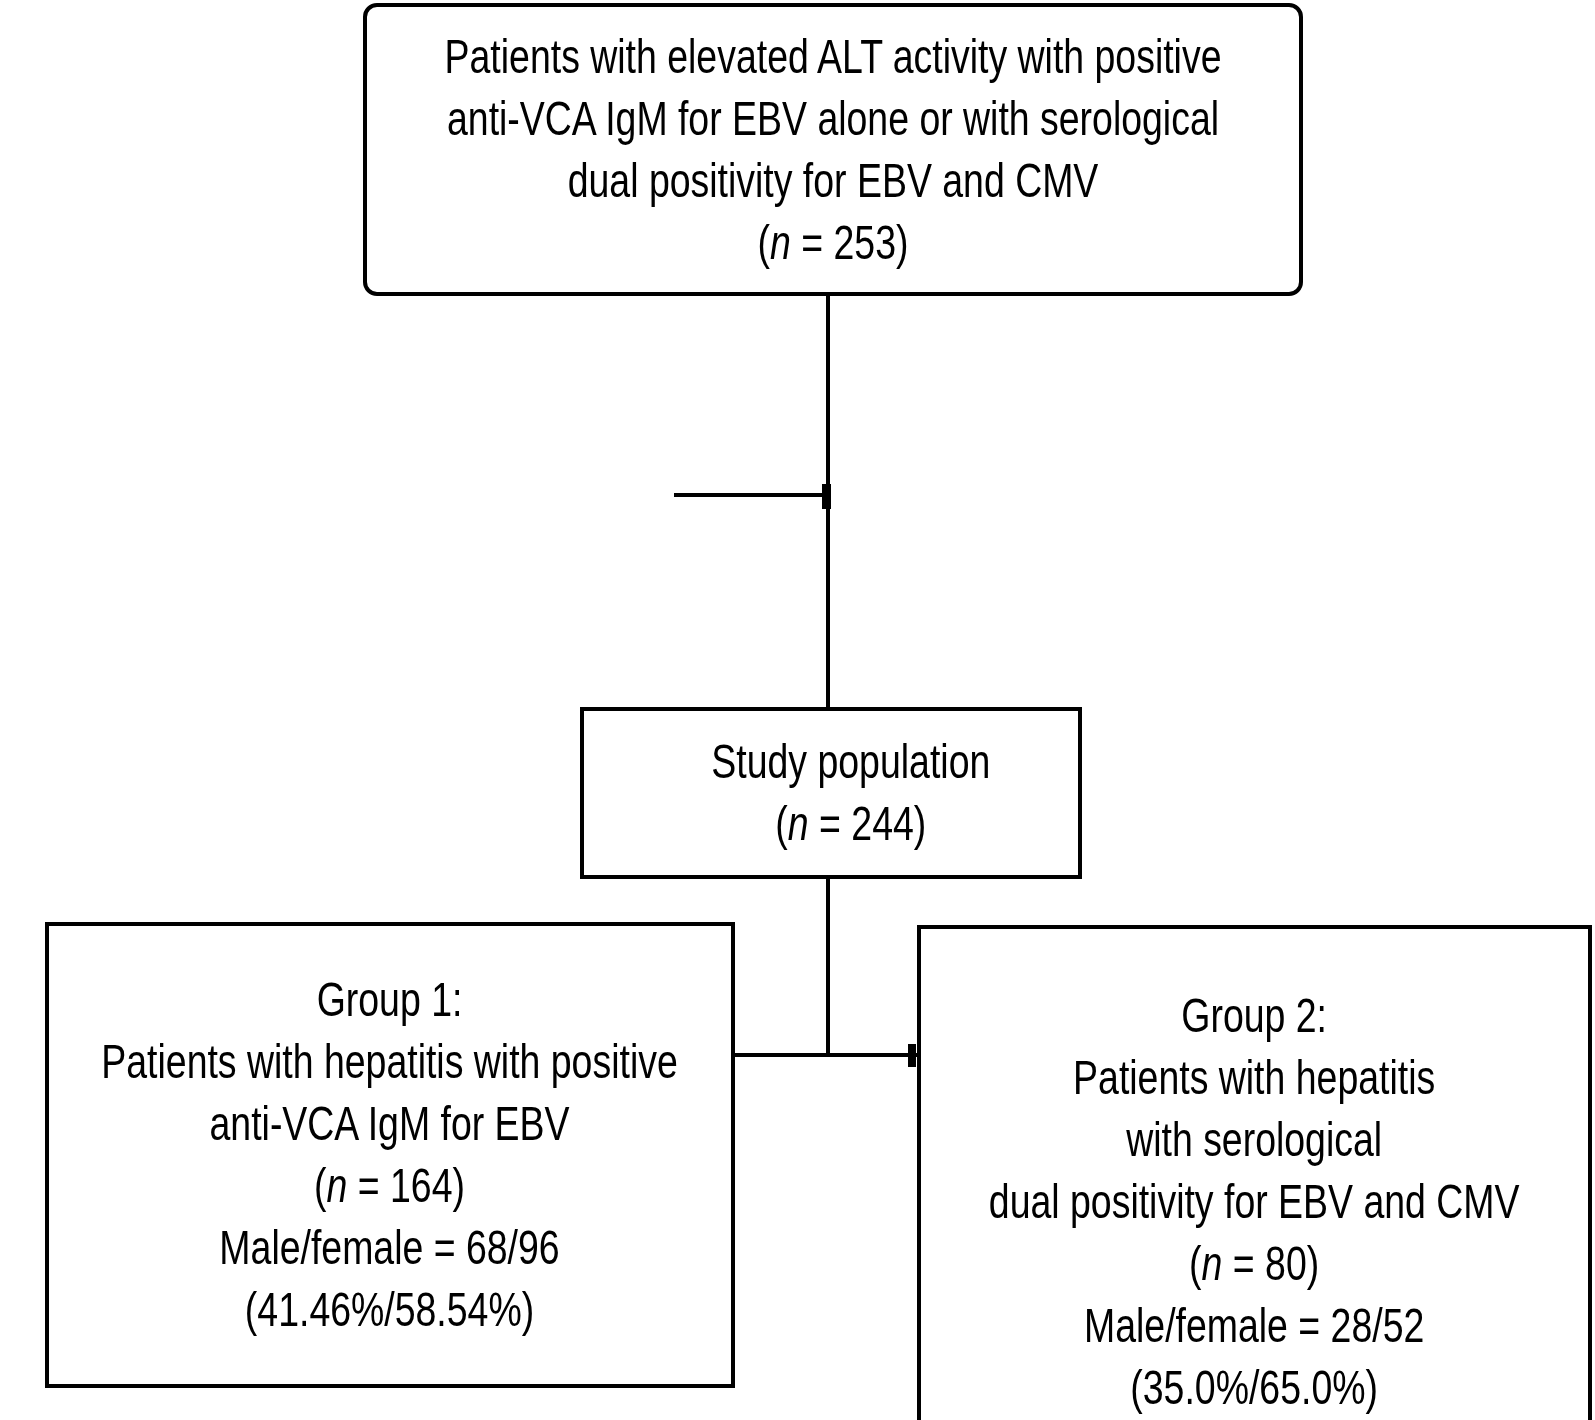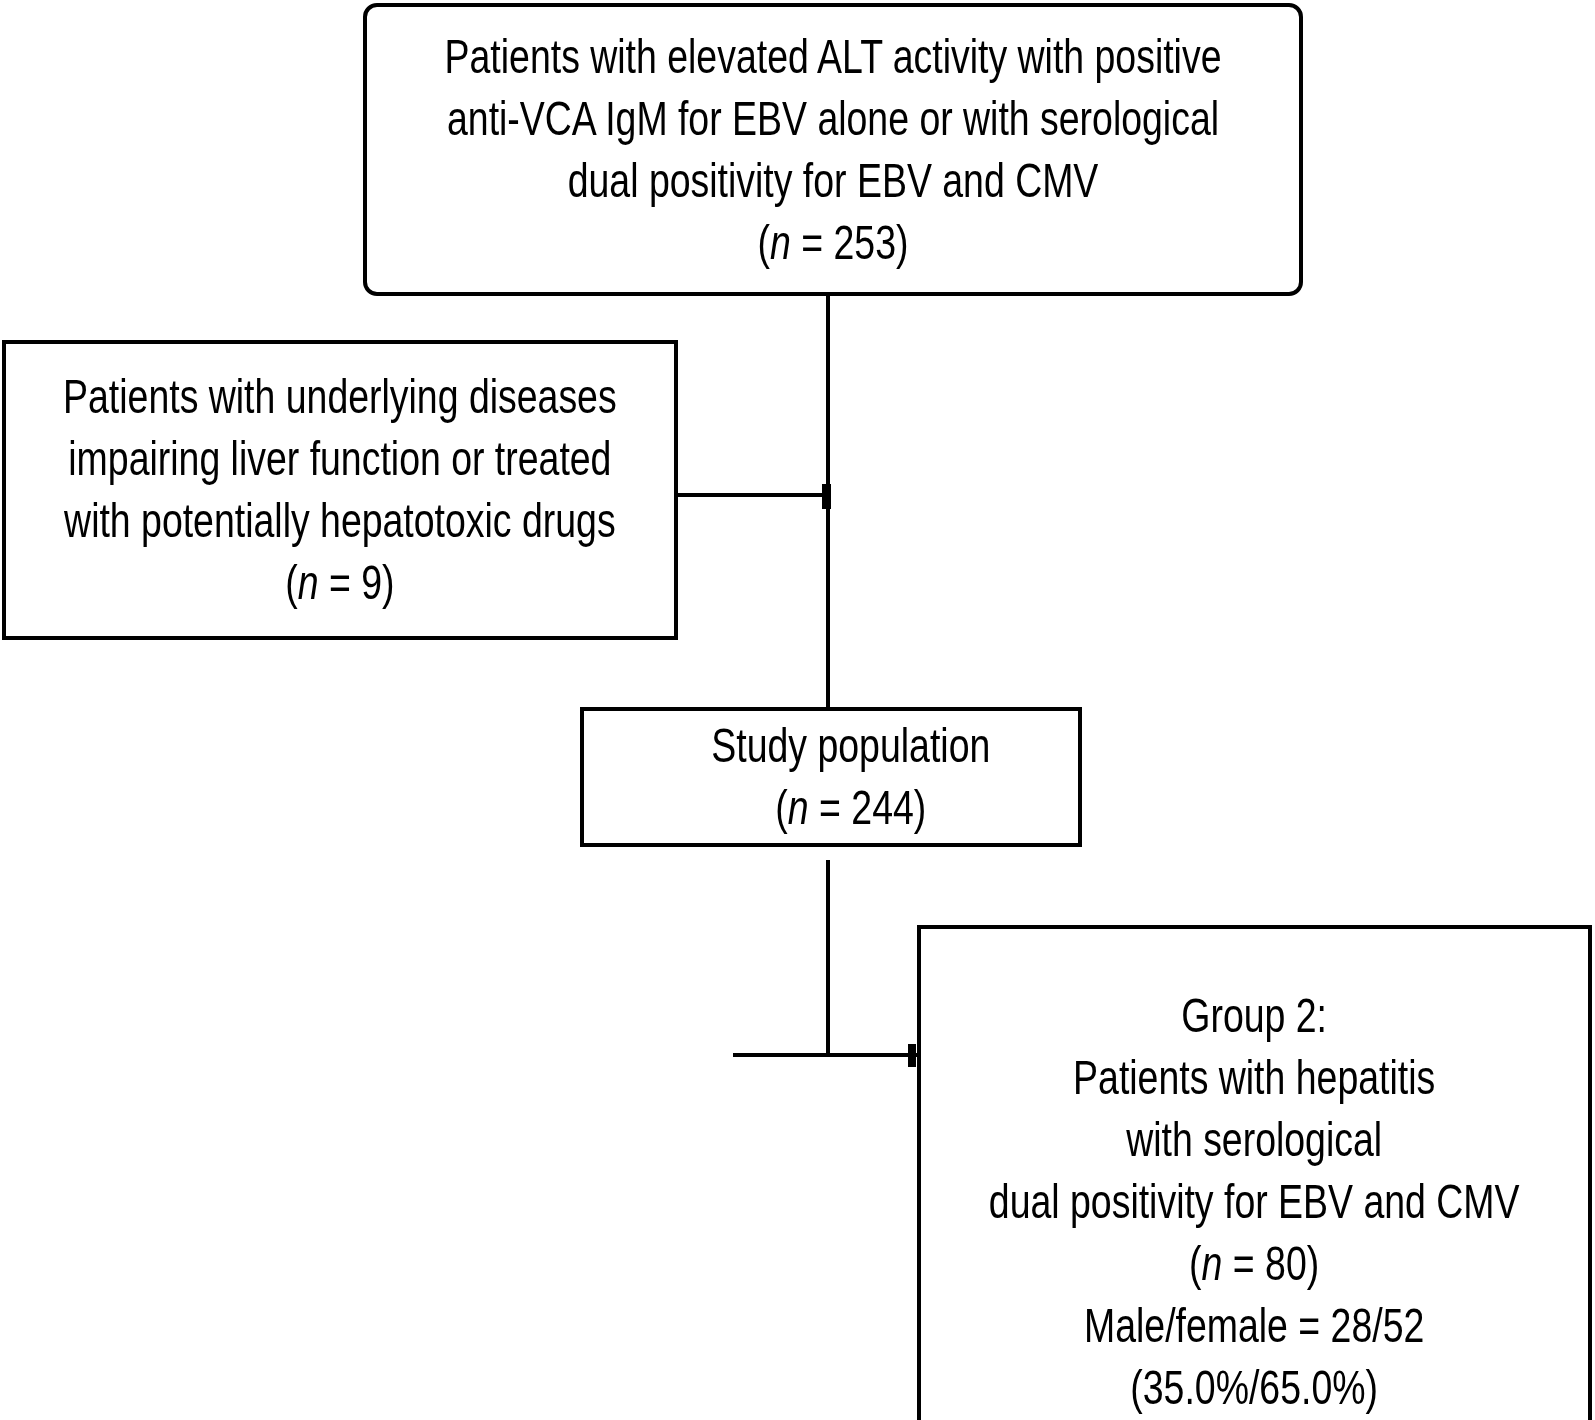--- a/index.html
+++ b/index.html
@@ -29,21 +29,21 @@
     line-height: 62px;
     transform: scaleX(0.78);
     transform-origin: center center;
   }
   .box-text .line { white-space: nowrap; }
   .box-text .it { font-style: italic; }
 
   
   .box-eligible  { left: 363px; top: 3px;   width: 940px; height: 293px; border-radius: 14px; }
   .box-excluded  { left: 2px;   top: 340px; width: 676px; height: 300px; }
-  .box-study     { left: 580px; top: 707px; width: 502px; height: 140px; padding-left: 40px; }
+  .box-study     { left: 580px; top: 707px; width: 502px; height: 172px; padding-left: 40px; }
   .box-group1    { left: 45px;  top: 922px; width: 690px; height: 466px; }
   .box-group2    { left: 917px; top: 925px; width: 675px; height: 554px; }
 
   .connector {
     position: absolute;
     background: var(--ink, #000000);
   }
   .v1    { left: 826px; top: 294px;  width: 4px;   height: 417px; }
   .h1    { left: 674px; top: 493px;  width: 156px; height: 4px;   }
   .tick1 { left: 822px; top: 484px;  width: 9px;   height: 25px;  }
@@ -65,36 +65,38 @@
 
   <div class="box box-eligible">
     <div class="box-text">
         <div class="line">Patients with elevated ALT activity with positive</div>
         <div class="line">anti-VCA IgM for EBV alone or with serological</div>
         <div class="line">dual positivity for EBV and CMV</div>
         <div class="line">(<span class="it">n</span> = 253)</div>
       </div>
   </div>
 
-  <div class="box box-excluded">
-    <div class="box-text">
-        <div class="line">Patients with underlying diseases</div>
-        <div class="line">impairing liver function or treated</div>
-        <div class="line">with potentially hepatotoxic drugs</div>
-        <div class="line">(<span class="it">n</span> = 9)</div>
-      </div>
-  </div>
 
   <div class="box box-study">
     <div class="box-text">
         <div class="line">Study population</div>
         <div class="line">(<span class="it">n</span> = 244)</div>
       </div>
   </div>
 
+  <div class="box box-group1">
+    <div class="box-text">
+        <div class="line">Group 1:</div>
+        <div class="line">Patients with hepatitis with positive</div>
+        <div class="line">anti-VCA IgM for EBV</div>
+        <div class="line">(<span class="it">n</span> = 164)</div>
+        <div class="line">Male/female = 68/96</div>
+        <div class="line">(41.46%/58.54%)</div>
+      </div>
+  </div>
 
   <div class="box box-group2">
     <div class="box-text">
         <div class="line">Group 2:</div>
         <div class="line">Patients with hepatitis</div>
         <div class="line">with serological</div>
         <div class="line">dual positivity for EBV and CMV</div>
         <div class="line">(<span class="it">n</span> = 80)</div>
         <div class="line">Male/female = 28/52</div>
         <div class="line">(35.0%/65.0%)</div>

